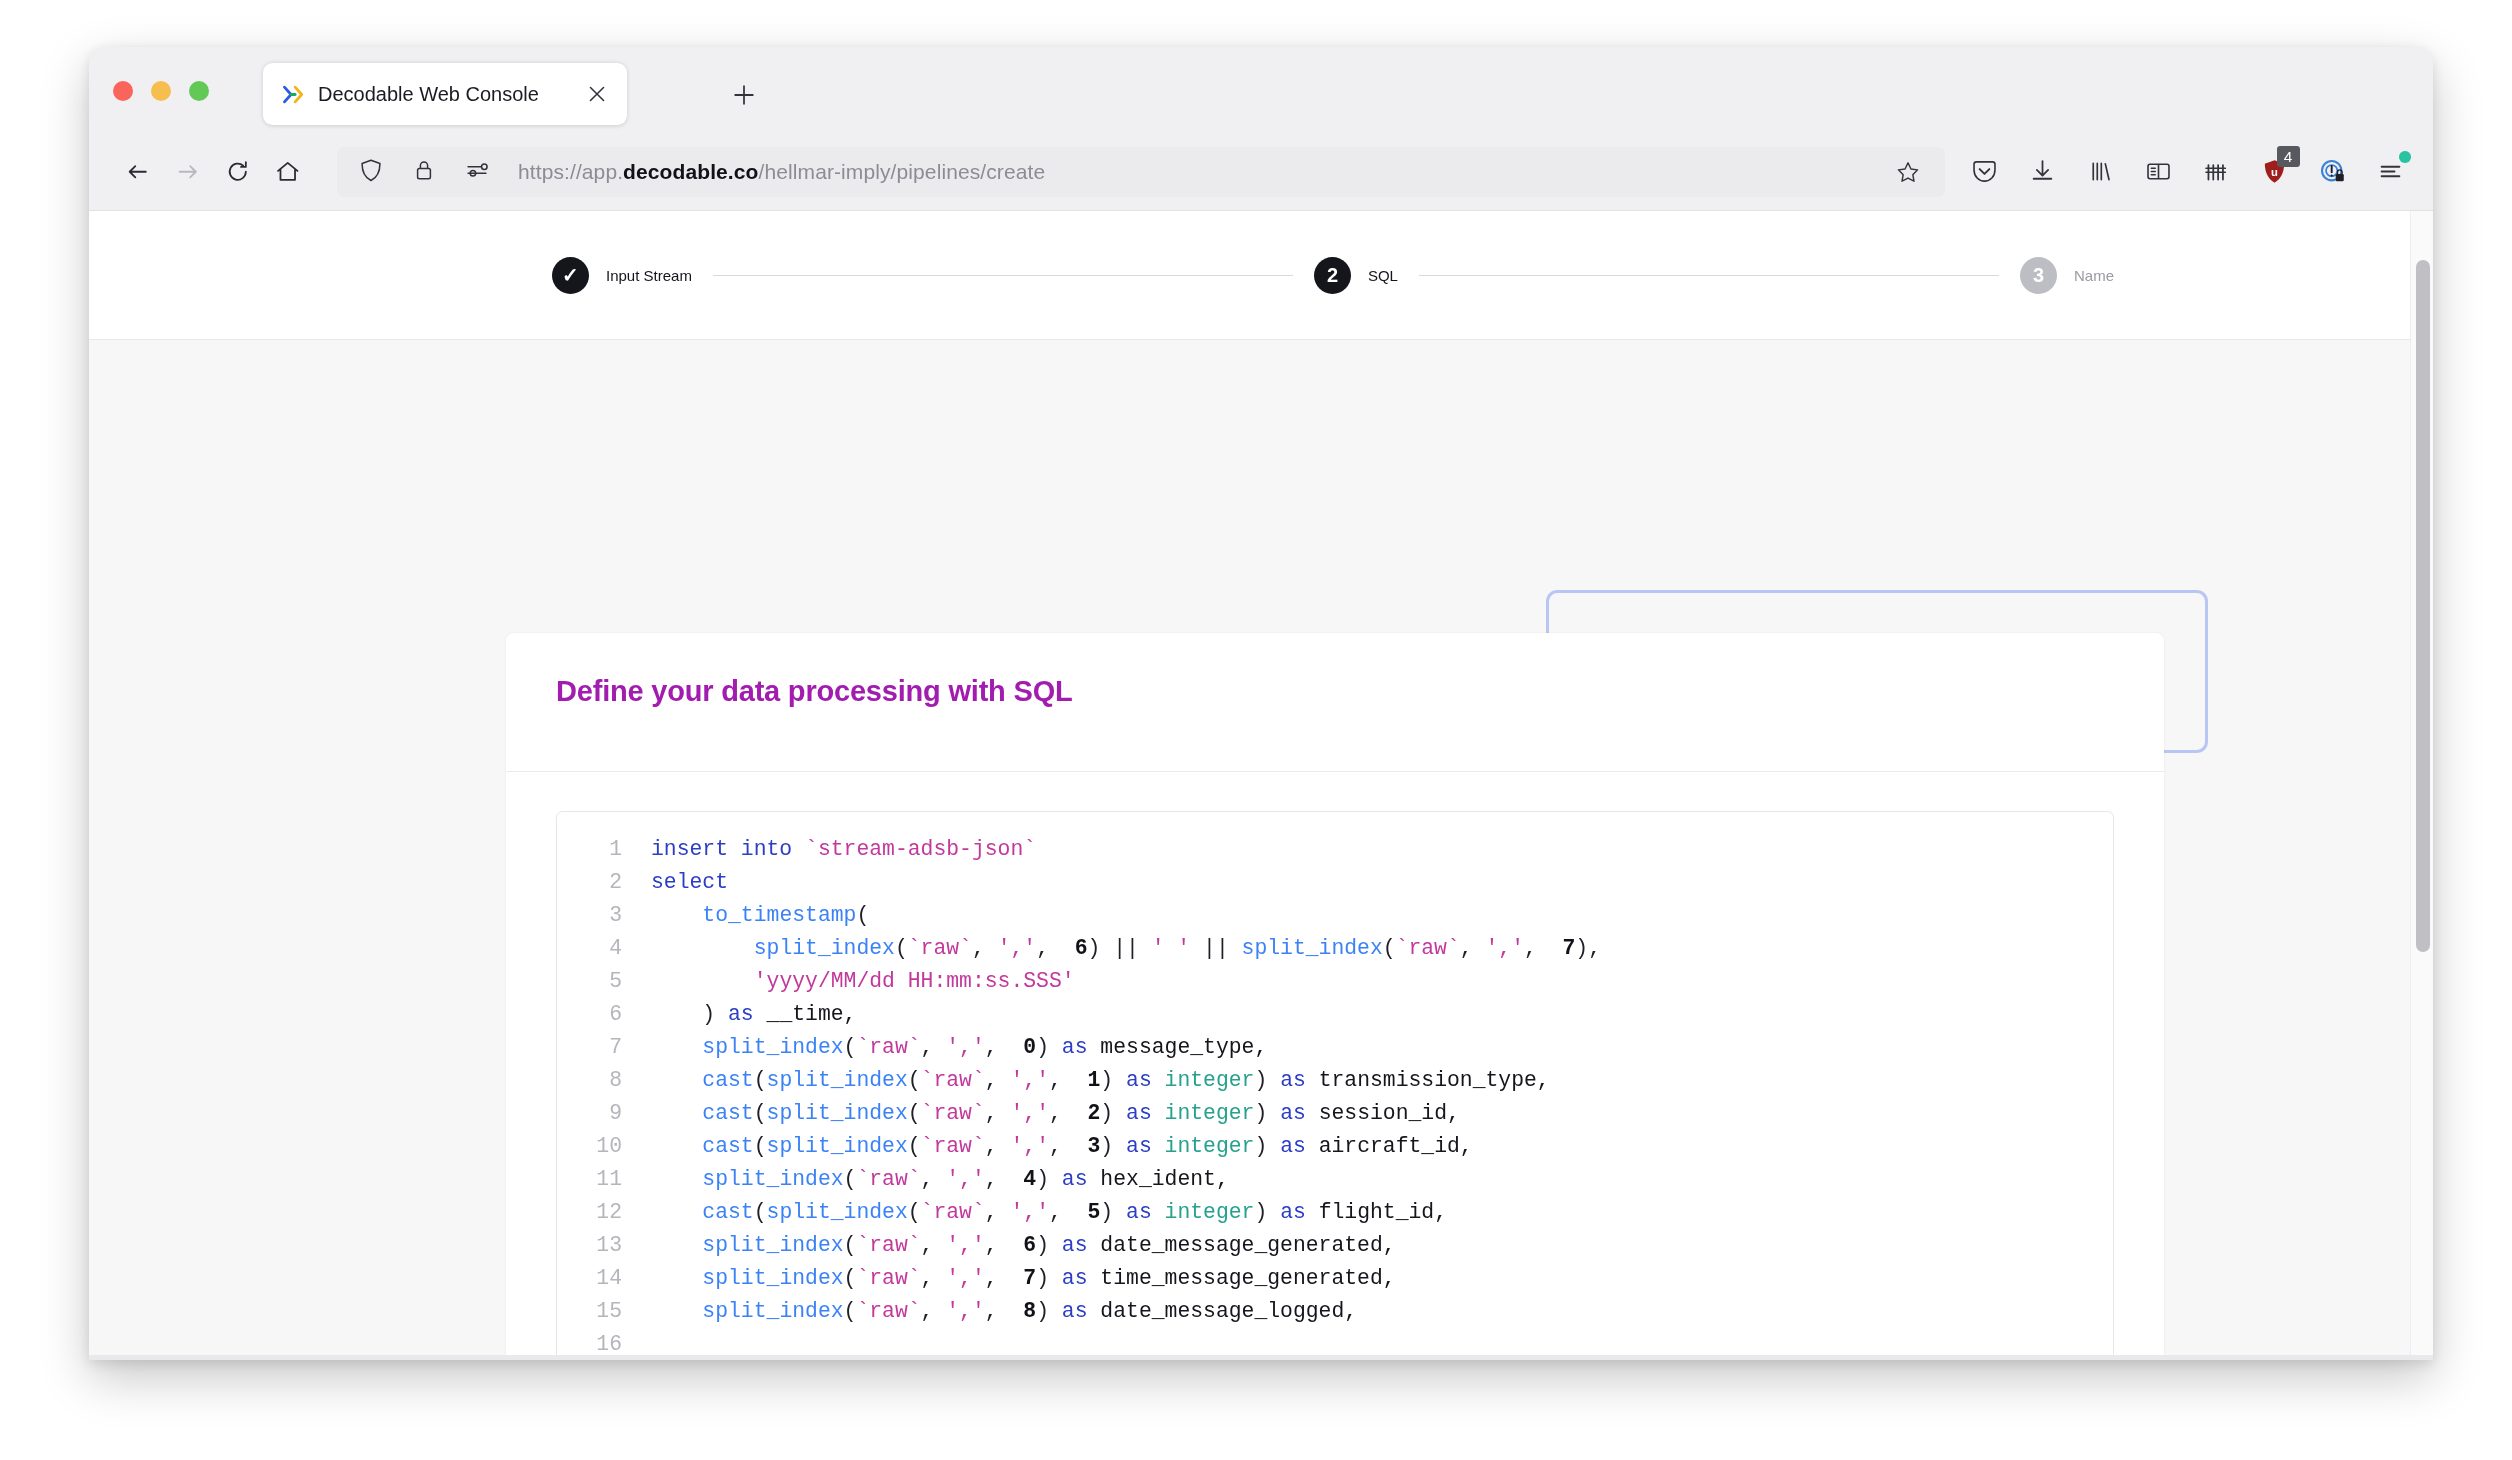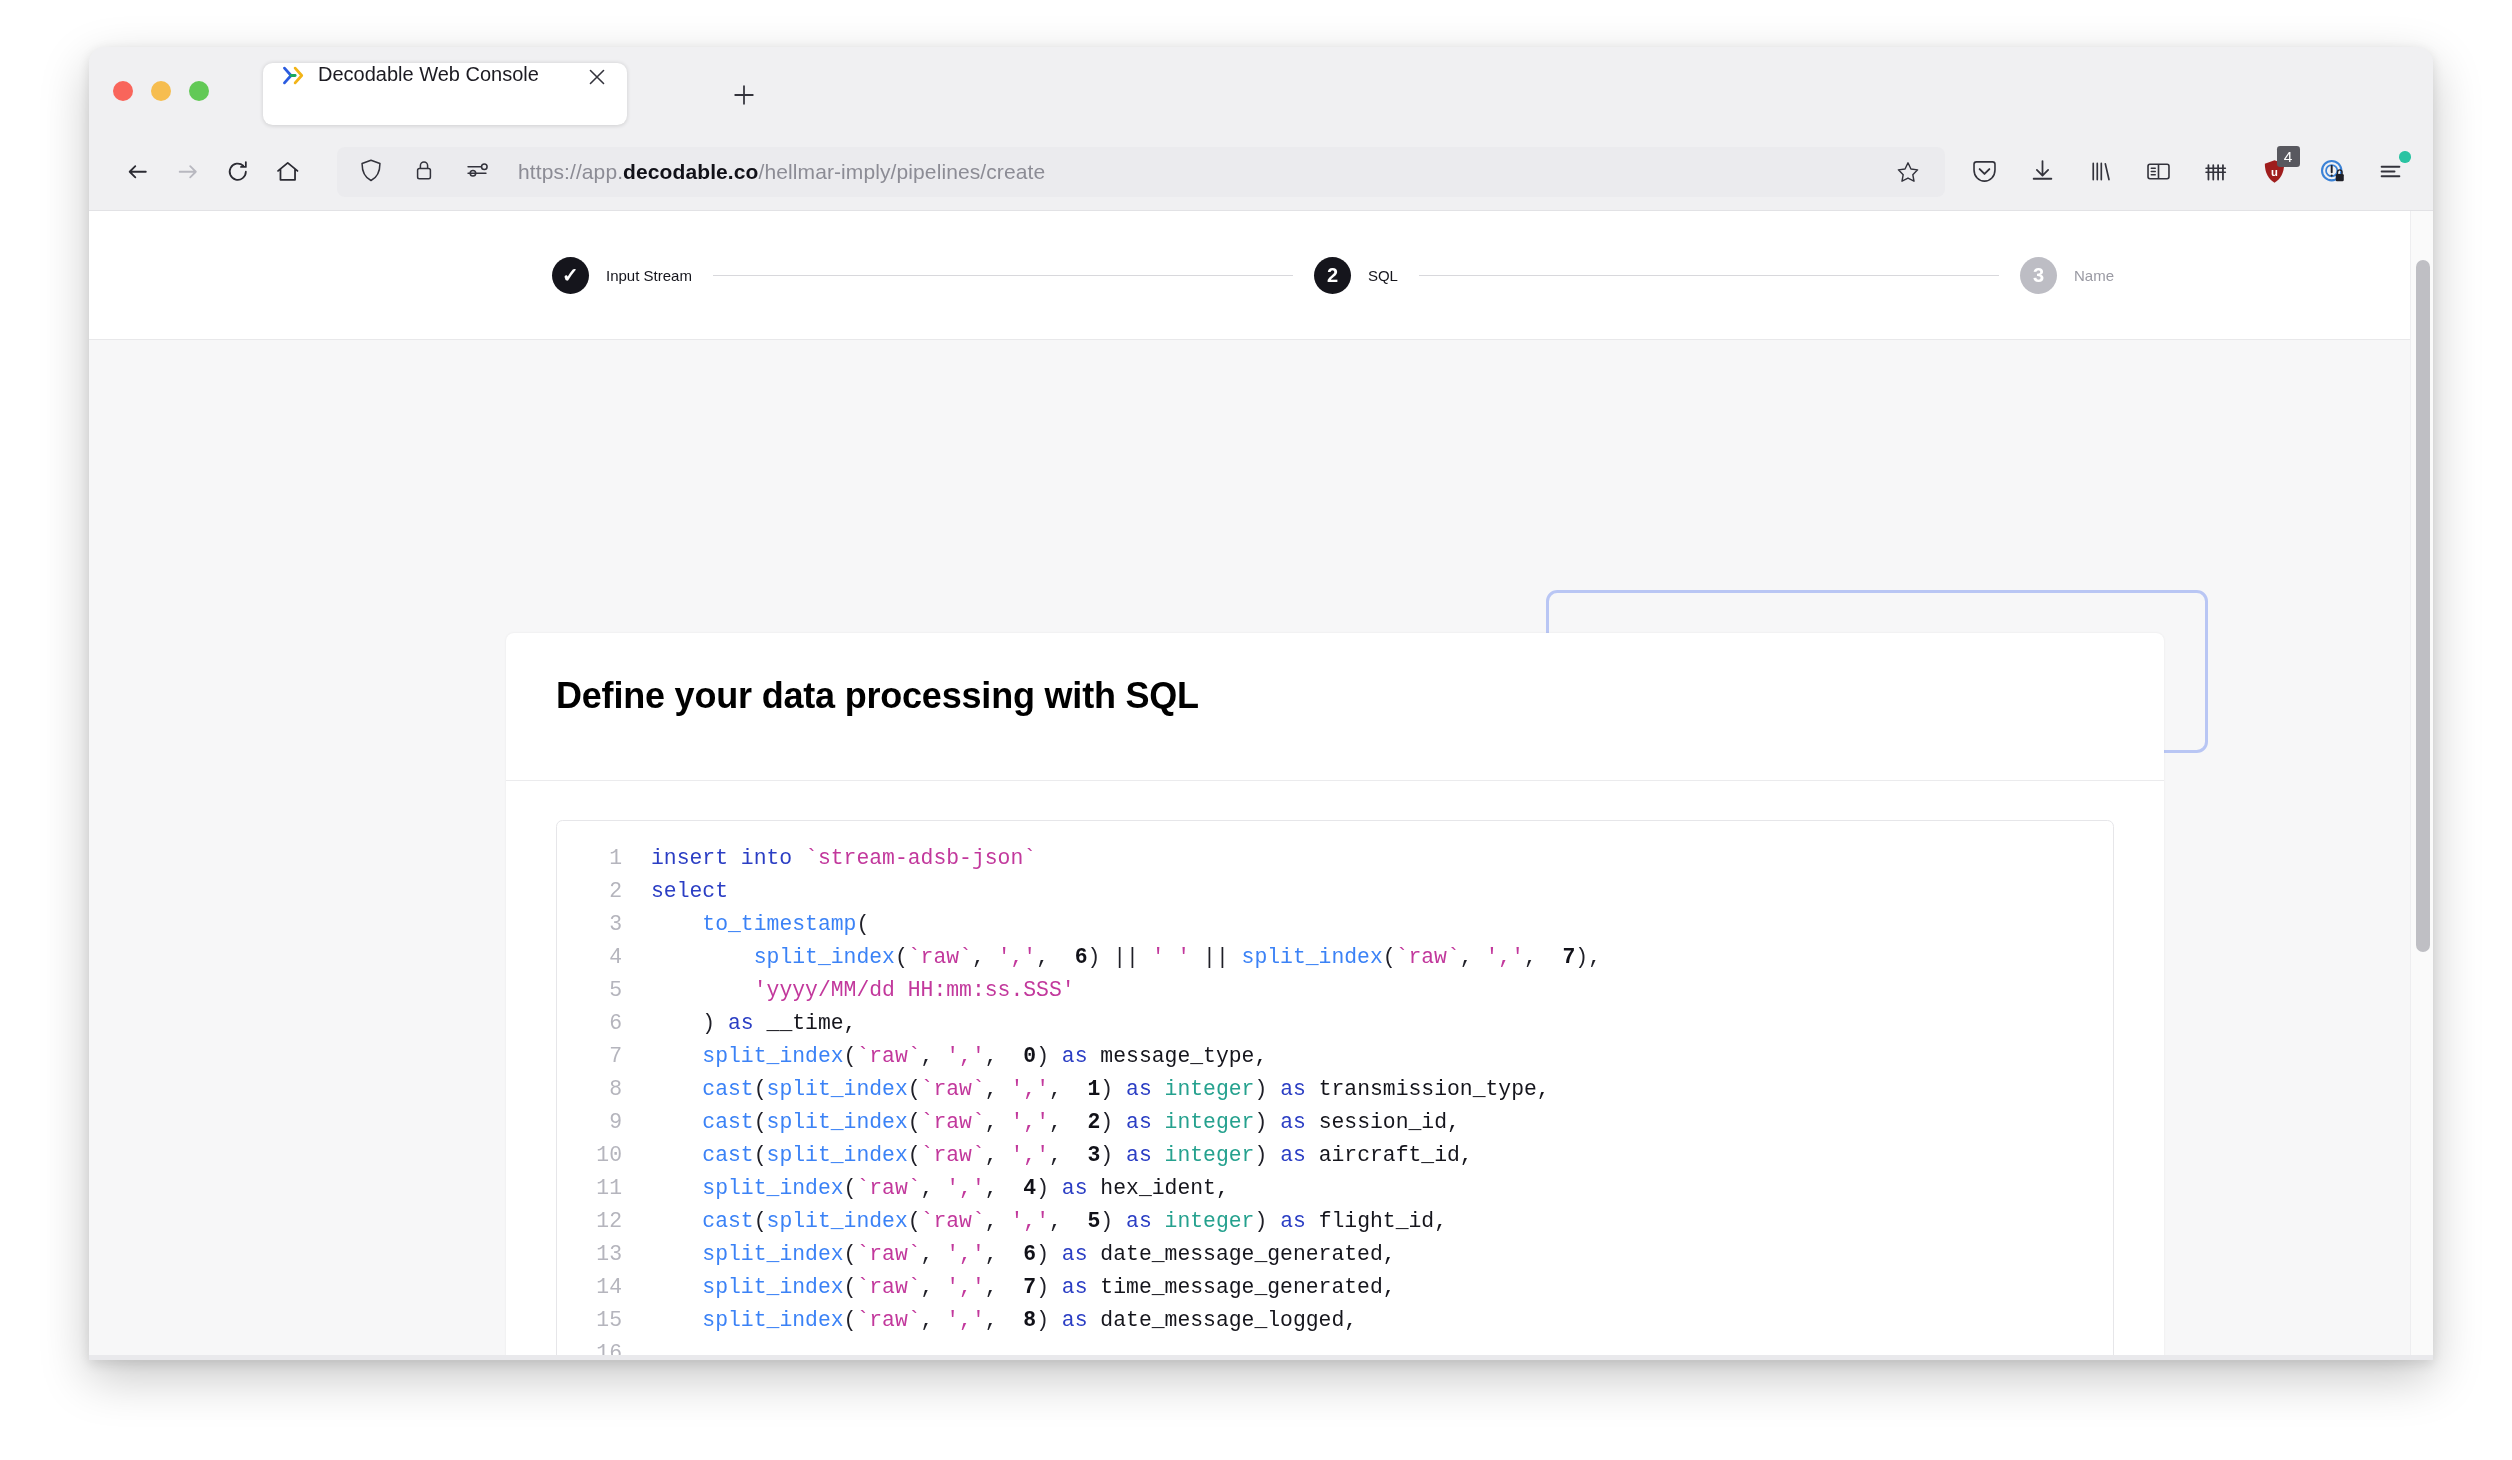--- a/index.html
+++ b/index.html
@@ -42,21 +42,21 @@
   .dot.red    { background: #f9655b; }
   .dot.yellow { background: #f6bd4f; }
   .dot.green  { background: #62c956; }
 
   .tab {
     position: absolute; left: 174px; top: 16px;
     width: 364px; height: 62px;
     background: #ffffff;
     border-radius: 9.7px;
     box-shadow: 0 0.8px 4px rgba(0,0,0,.14);
-    display: flex; align-items: flex-start;
+    display: flex; align-items: center;
     padding: 0 16px 0 18px;
   }
   .tab-favicon {
     width: 24px; height: 24px;
     flex: 0 0 24px;
     display: flex; align-items: center; justify-content: center;
   }
   .tab-title {
     flex: 1 1 auto;
     margin-left: 13px;
@@ -197,23 +197,23 @@
     background: #ffffff;
     border-radius: 8px;
     box-shadow: 0 0.8px 2.4px rgba(0,0,0,.07);
     overflow: hidden;
   }
   .card-head {
     padding: 42px 50px 39px 50px;
     border-bottom: 0.8px solid #ebebed;
   }
   .card-title {
-    font-size: 36px;
+    font-size: 29px;
     font-weight: 700;
-    color: #000000;
+    color: #a21caf;
     margin: 0 0 24px 0;
     letter-spacing: -0.2px;
   }
   .card-sub {
     font-size: 23px;
     color: #5c5c66;
     margin: 0;
     line-height: 1.35;
   }
   .card-sub a {

